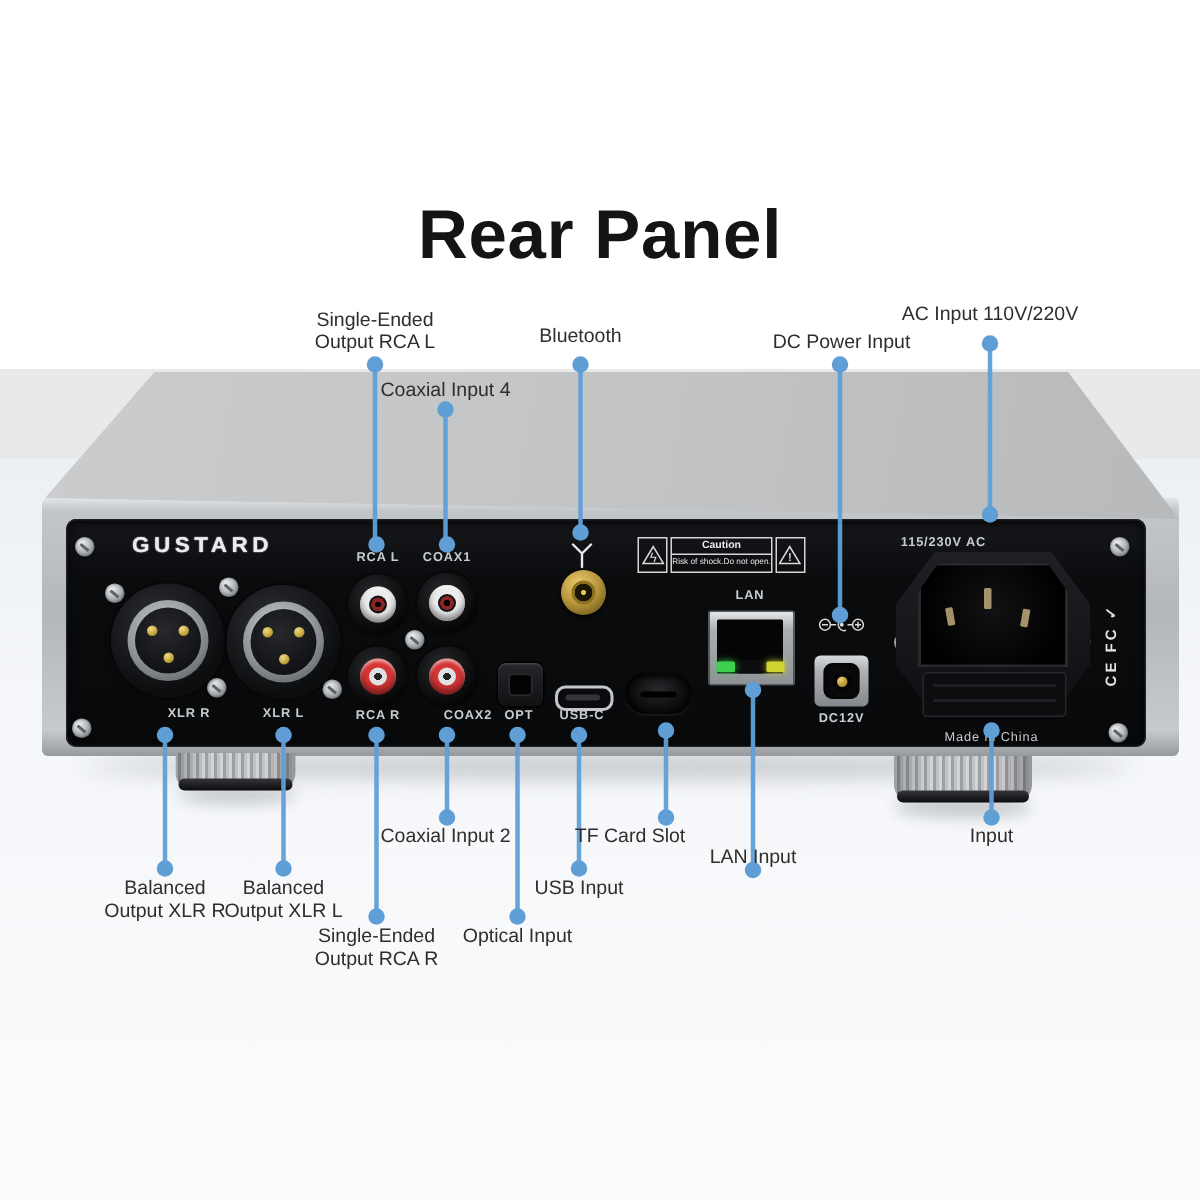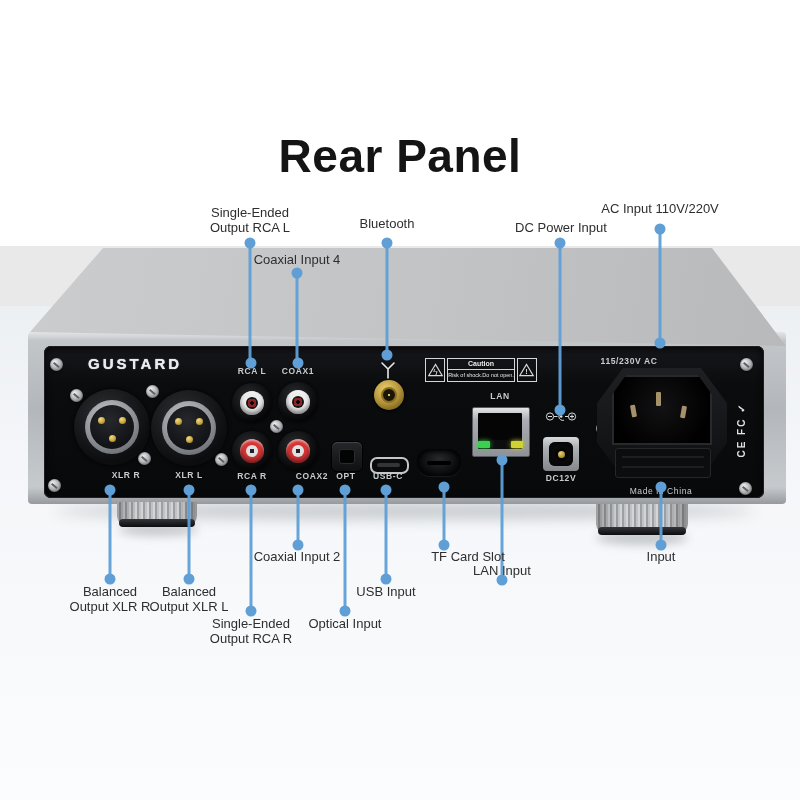--- a/index.html
+++ b/index.html
@@ -369,21 +369,21 @@
   <div>
     <div class="cline" style="left:386px;top:490px;height:89px;"></div>
     <div class="dot" style="left:386px;top:490px;"></div>
     <div class="dot" style="left:386px;top:579px;"></div>
     <div class="co-label" style="left:386px;top:584px;">USB Input</div>
   </div>
   <div>
     <div class="cline" style="left:444px;top:487px;height:58px;"></div>
     <div class="dot" style="left:444px;top:487px;"></div>
     <div class="dot" style="left:444px;top:545px;"></div>
-    <div class="co-label" style="left:468px;top:549px;">TF Card Slot</div>
+    <div class="co-label" style="left:420px;top:549px;">TF Card Slot</div>
   </div>
   <div>
     <div class="cline" style="left:502px;top:460px;height:120px;"></div>
     <div class="dot" style="left:502px;top:460px;"></div>
     <div class="dot" style="left:502px;top:580px;"></div>
     <div class="co-label" style="left:502px;top:563px;">LAN Input</div>
   </div>
   <div>
     <div class="cline" style="left:661px;top:487px;height:58px;"></div>
     <div class="dot" style="left:661px;top:487px;"></div>

